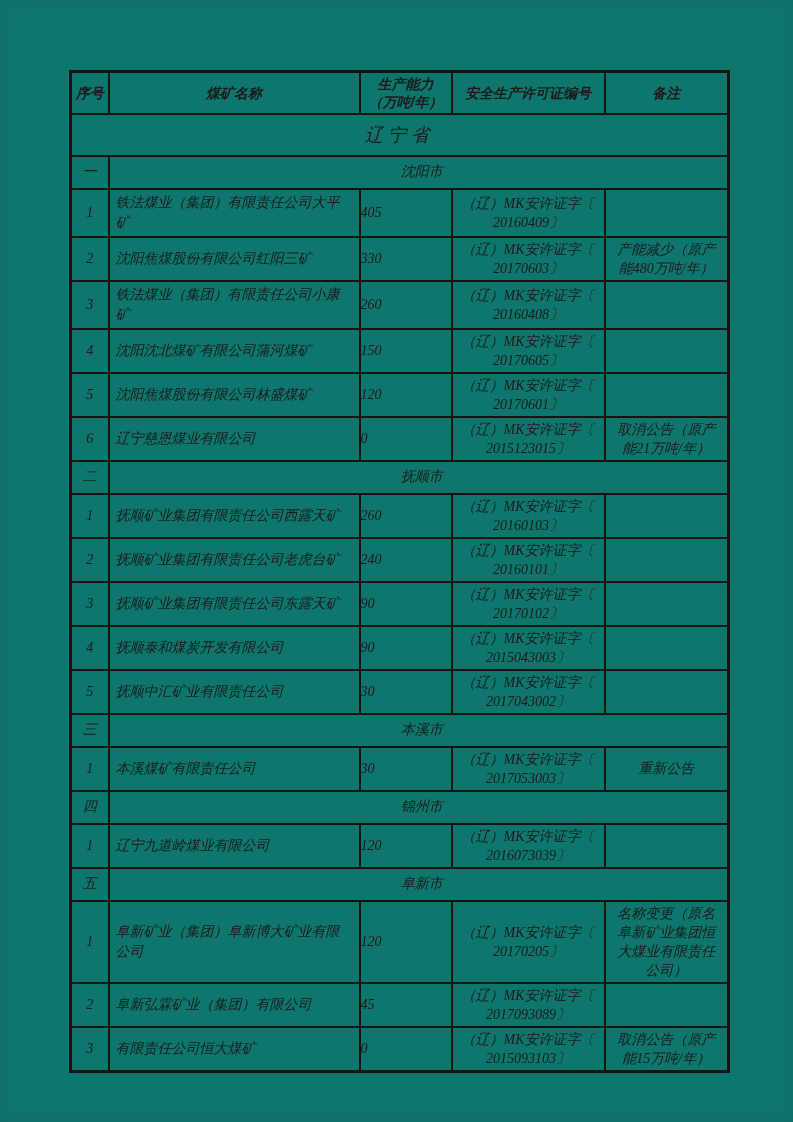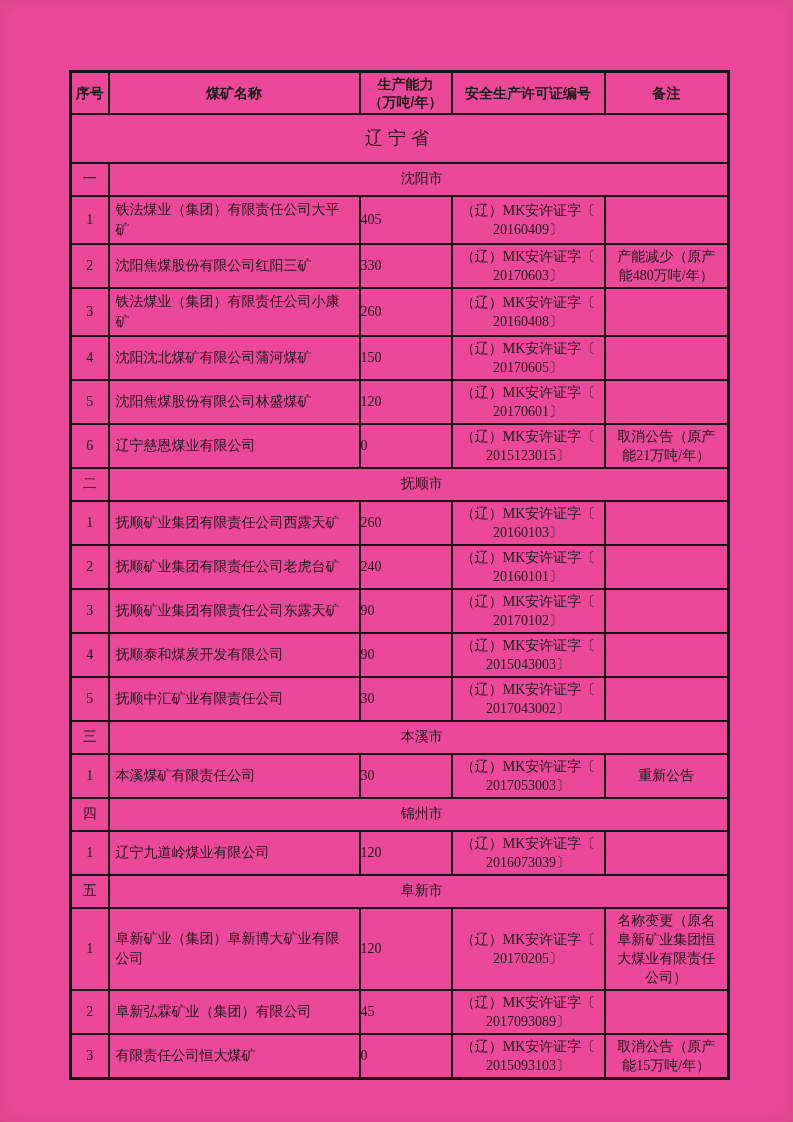--- a/index.html
+++ b/index.html
@@ -5,43 +5,44 @@
   * { margin:0; padding:0; box-sizing:border-box; }
   html,body { width:793px; height:1122px; }
   body {
     position:relative;
     background:#f2f2f2;
     font-family:"Liberation Serif","DejaVu Serif",serif;
     color:#1b1b1b;
   }
   .page {
     position:absolute; inset:0;
-    background:#ec4899;
+    background:#0f766e;
     box-shadow: inset 0 0 22px rgba(0,0,0,0.07);
+    font-style: italic;
   }
   table.mine-table {
     position:absolute; left:69px; top:70px; width:658px;
     border-collapse:collapse; table-layout:fixed;
     border:3px solid #141414;
   }
   .mine-table th, .mine-table td {
     border:2px solid #141414;
     vertical-align:middle;
   }
   thead th {
     font-family:"Liberation Sans","DejaVu Sans",sans-serif;
     font-weight:bold;
     font-size:14px;
     height:42px;
     text-align:center;
     line-height:18px;
   }
   .hdr-line { display:block; }
   tr.province-row td {
-    height:49px;
+    height:42px;
     text-align:center;
     font-size:18px;
     letter-spacing:5px;
     font-weight:500;
   }
   tr.section-row td { height:33px; font-size:14px; }
   tr.section-row .c-no { text-align:center; }
   tr.section-row .c-city { text-align:center; padding-left:7px; }
   tr.data-row td { height:40px; font-size:14px; }
   .c-no { text-align:center; }

